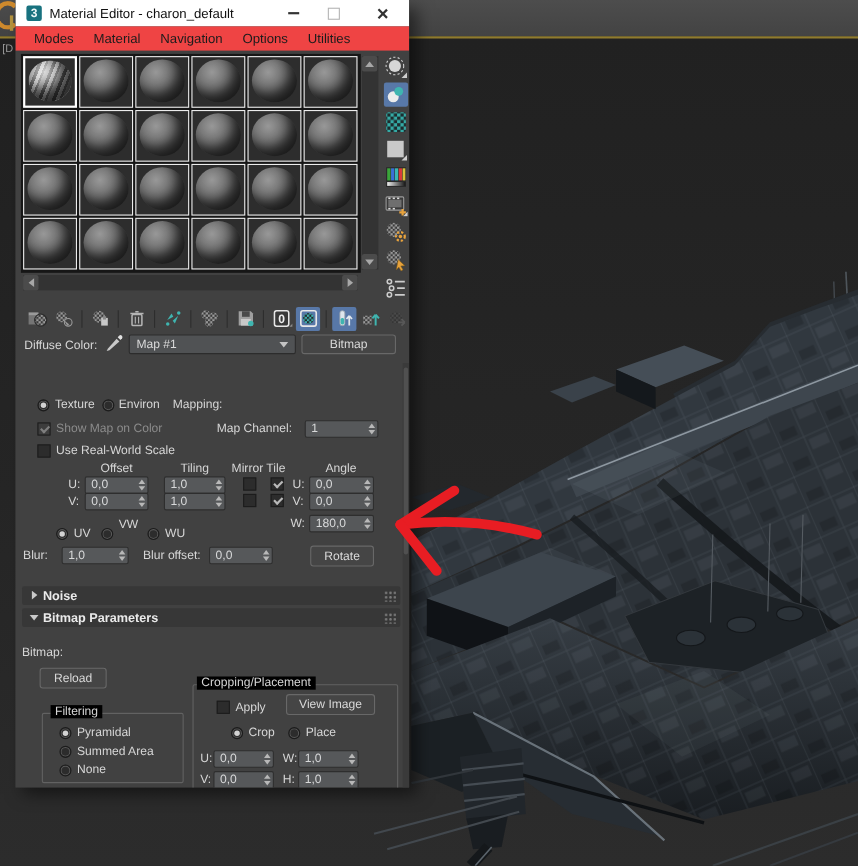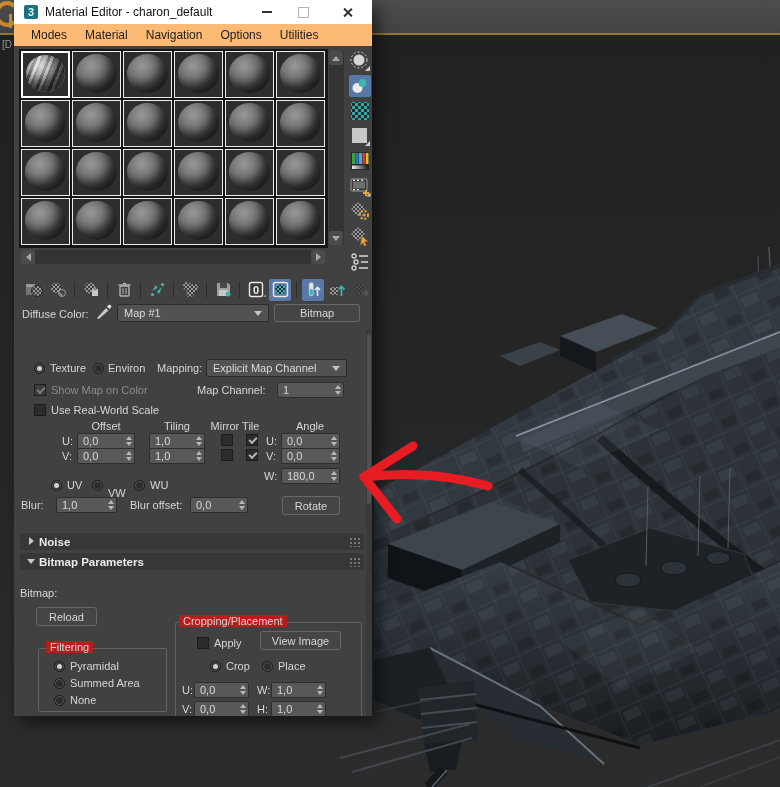--- a/index.html
+++ b/index.html
@@ -24,21 +24,21 @@
   #appicon{width:14px;height:14px;margin:0 7px 0 10px;background:#18727f;color:#e9f6f7;font-size:11px;
     font-weight:bold;text-align:center;line-height:14px;border-radius:2px;}
   #title{font-size:12px;color:#111;}
   .winbtn{position:absolute;top:0;width:26px;height:24px;display:flex;align-items:center;justify-content:center;}
   #btn-min{right:92px}#btn-max{right:56px}#btn-close{right:12px}
   #btn-min i{width:10px;height:2px;background:#333;display:block}
   #btn-max i{width:9px;height:9px;border:1px solid #b4b4b4;display:block}
   #btn-close i{position:relative;width:11px;height:11px;display:block}
   #btn-close i::before,#btn-close i::after{content:'';position:absolute;left:5px;top:0;width:1.6px;height:11px;background:#333}
   #btn-close i::before{transform:rotate(45deg)}#btn-close i::after{transform:rotate(-45deg)}
-  #menubar{position:absolute;left:0;top:24px;width:100%;height:22px;background:#fdba74;display:flex;align-items:center;padding-left:8px;box-sizing:border-box;text-align:center;}
+  #menubar{position:absolute;left:0;top:24px;width:100%;height:22px;background:#ef4444;display:flex;align-items:center;padding-left:8px;box-sizing:border-box;text-align:center;}
   .menu-item{font-size:12px;color:#1c1c1c;padding:0 9px;}
   
   #palette-bg{position:absolute;left:5px;top:49px;width:309px;height:199px;background:#161616;}
   .slot{position:absolute;width:49px;height:47px;background:#2d2d2d;border:1px solid #ececec;box-sizing:border-box;}
   .slot::after{content:'';position:absolute;left:3px;top:2px;right:3px;bottom:4px;border-radius:50%;
     background:radial-gradient(circle at 36% 30%,#989898,#6d6d6d 42%,#404040 76%,#2f2f2f 100%);
     box-shadow:inset -7px -8px 10px rgba(0,0,0,.55);}
   .slot.sel{border:2px solid #fff;}
   .slot.tex::after{background:
      radial-gradient(circle at 36% 28%,rgba(255,255,255,.65),rgba(255,255,255,0) 48%),
@@ -82,21 +82,21 @@
     border-bottom:2px solid #b9b9b9;transform:rotate(-45deg);}
   .cb.dis{background:#3d3d3d}.cb.dis::after{border-color:#7f7f7f}
   .roll{position:absolute;left:6px;width:344px;height:17px;background:#373737;border-radius:2px;display:flex;
     align-items:center;padding-left:19px;box-sizing:border-box;font-weight:bold;color:#eaeaea;font-size:11.5px;}
   .roll::before{content:'';position:absolute;left:7px;top:6px;width:0;height:0;border-left:4px solid transparent;
     border-right:4px solid transparent;border-top:5px solid #c9c9c9;}
   .roll.closed::before{left:9px;top:4px;border-top:4px solid transparent;border-bottom:4px solid transparent;border-left:5px solid #c9c9c9;border-right:none;}
   .grip{position:absolute;right:4px;top:4px;width:11px;height:10px;
     background-image:radial-gradient(#787878 1px,transparent 1.3px);background-size:4px 4px;}
   .grp{position:absolute;border:1px solid #626262;border-radius:2px;}
-  .grp-label{position:absolute;background:#b91c1c;padding:0 4px;font-size:11px;color:#d6d6d6;white-space:nowrap;}
+  .grp-label{position:absolute;background:#000000;padding:0 4px;font-size:11px;color:#d6d6d6;white-space:nowrap;}
   #scrollstrip{position:absolute;left:352px;top:330px;width:6px;height:386px;background:#3a3a3a;}
   #scrollthumb{position:absolute;left:353px;top:334px;width:4px;height:170px;background:#505050;border-radius:2px;}
   #defs-holder{position:absolute;width:0;height:0;overflow:hidden;}
 </style>
 </head>
 <body>
 
 <svg id="defs-holder" aria-hidden="true">
   <defs>
     <pattern id="ckG" width="4" height="4" patternUnits="userSpaceOnUse">
@@ -461,23 +461,20 @@
   <div class="btn" style="left:260px;top:304px;width:86px;height:18px">Bitmap</div>
 
   <div id="scrollstrip"></div>
   <div id="scrollthumb"></div>
 
   <span class="radio on" style="left:20px;top:363px"></span>
   <div class="lbl" style="left:36px;top:362px">Texture</div>
   <span class="radio" style="left:79px;top:363px"></span>
   <div class="lbl" style="left:94px;top:362px">Environ</div>
   <div class="lbl" style="left:143px;top:362px">Mapping:</div>
-  <div class="dd" style="left:192px;top:359px;width:141px">
-    <span>Explicit Map Channel</span>
-  </div>
   <span class="cb on dis" style="left:20px;top:384px"></span>
   <div class="lbl dis" style="left:37px;top:384px">Show Map on Color</div>
   <div class="lbl" style="left:183px;top:384px">Map Channel:</div>
   <div class="spin" style="left:263px;top:382px;width:67px">
     <span class="val">1</span>
       <span class="arrs">
         <i class="u"></i>
         <i class="d"></i>
       </span>
   </div>
@@ -546,21 +543,21 @@
     <span class="val">180,0</span>
       <span class="arrs">
         <i class="u"></i>
         <i class="d"></i>
       </span>
     </div>
 
   <span class="radio on" style="left:37px;top:480px"></span>
   <div class="lbl" style="left:53px;top:479px">UV</div>
   <span class="radio" style="left:78px;top:480px"></span>
-  <div class="lbl" style="left:94px;top:487px">VW</div>
+  <div class="lbl" style="left:94px;top:471px">VW</div>
   <span class="radio" style="left:120px;top:480px"></span>
   <div class="lbl" style="left:136px;top:479px">WU</div>
 
   <div class="lbl" style="left:7px;top:499px">Blur:</div>
   <div class="spin" style="left:42px;top:497px;width:61px">
     <span class="val">1,0</span>
       <span class="arrs">
         <i class="u"></i>
         <i class="d"></i>
       </span>

